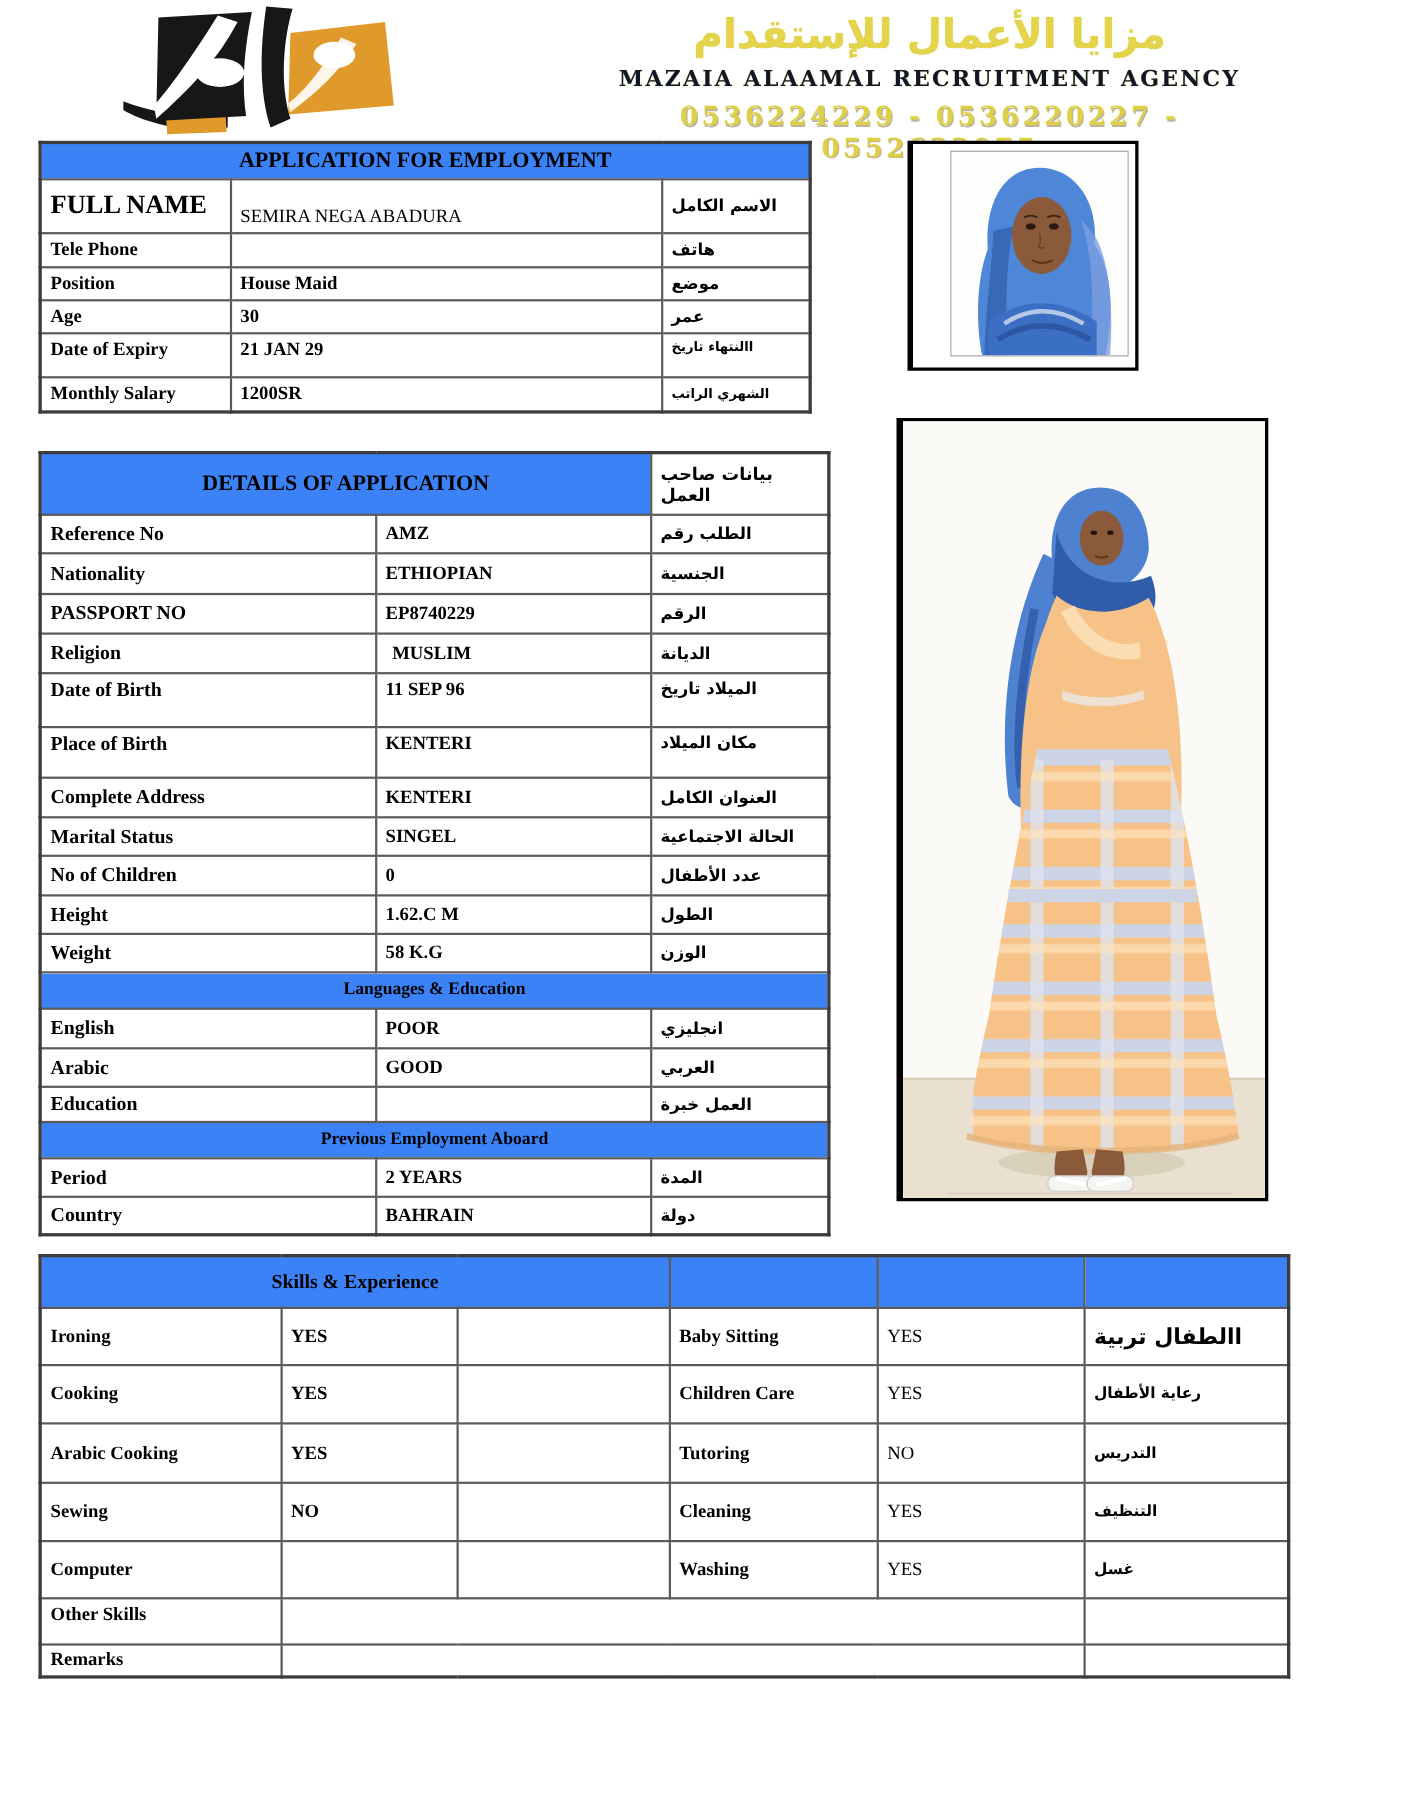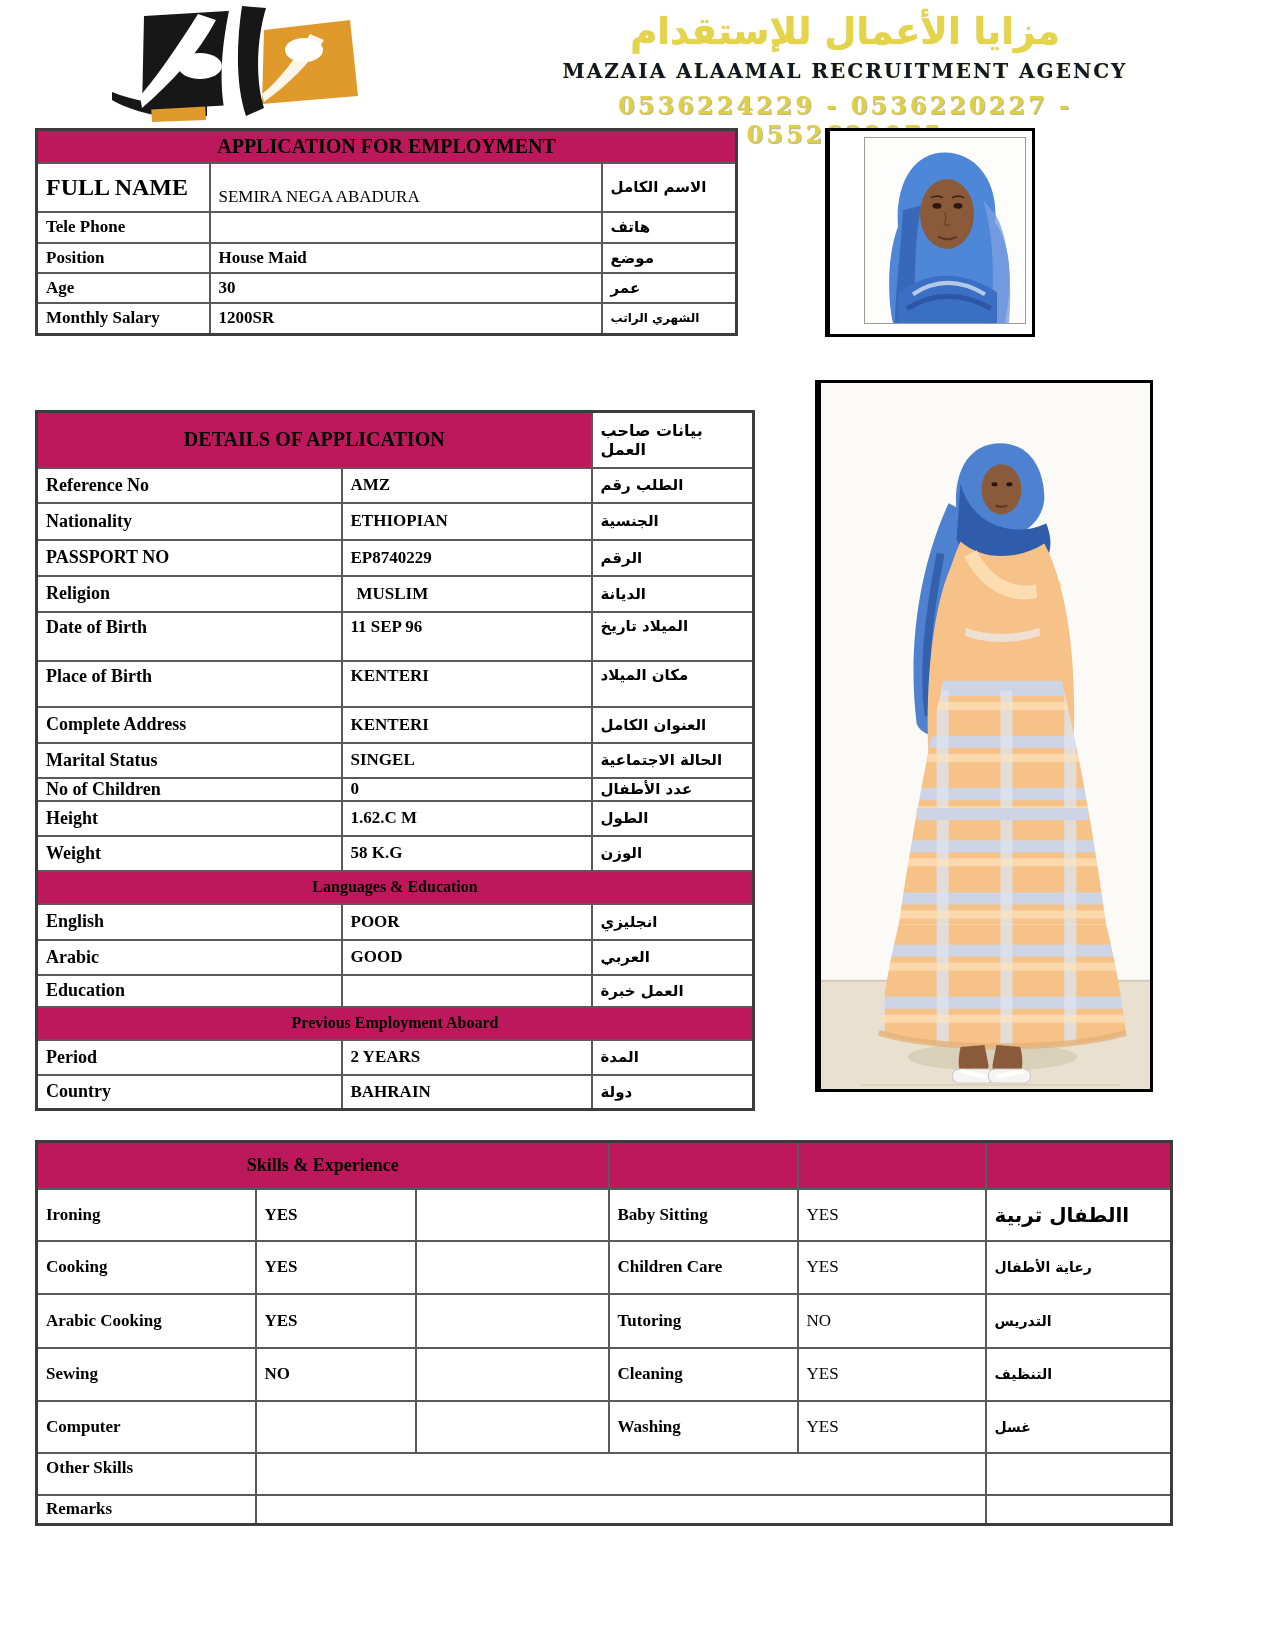--- a/index.html
+++ b/index.html
@@ -22,21 +22,21 @@
   }
   .agency-ph{
     font-family:"DejaVu Serif","Liberation Serif",serif;
     font-size:24px;font-weight:bold;color:#ded045;letter-spacing:3px;margin-top:8px;
     text-shadow:1px 1px 0 #bdb4a0;
   }
   
   table.doc{border-collapse:collapse;table-layout:fixed;position:absolute;background:#fff;}
   table.doc{border:3px solid #3c3c3c;}
   table.doc td{border:2px solid #5a5a5a;padding:0 8px;vertical-align:middle;overflow:hidden;}
-  .yellow{background:#be185d;}
+  .yellow{background:#3b82f6;}
   .ttl{font-size:20px;font-weight:bold;text-align:center;}
   .band{font-size:16px;font-weight:bold;text-align:center;}
   .lbl{font-size:17px;font-weight:bold;text-align:left;}
   .lbl-big{font-size:24px;font-weight:bold;}
   .lbl2{font-size:18px;font-weight:bold;}
   .val{font-size:17px;font-weight:bold;margin-top:44px;}
   .val-reg{font-size:17px;font-weight:normal;margin-left:16px;}
   .ar{font-family:"DejaVu Sans","Liberation Sans",sans-serif;
       font-size:15px;font-weight:bold;text-align:left;direction:rtl;}
   .ar-sm{font-size:12px;padding-right:20px !important;}
@@ -112,20 +112,25 @@
     <tr style="height:30px">
       <td class="lbl">Position</td>
       <td class="val">House Maid</td>
       <td class="ar">موضع</td>
     </tr>
     <tr style="height:30px">
       <td class="lbl">Age</td>
       <td class="val">30</td>
       <td class="ar">عمر</td>
     </tr>
+    <tr style="height:40px">
+      <td class="lbl va-top">Date of Expiry</td>
+      <td class="val va-top">21 JAN 29</td>
+      <td class="ar ar-sm va-top">االنتهاء تاريخ</td>
+    </tr>
     <tr style="height:32px">
       <td class="lbl">Monthly Salary</td>
       <td class="val">1200SR</td>
       <td class="ar ar-sm">الشهري الراتب</td>
     </tr>
   </tbody>
     </table>
 
   <div class="photo-card" id="portrait">
     <div class="inner">
@@ -195,21 +200,21 @@
     <tr style="height:36px">
       <td class="lbl lbl2">Complete Address</td>
       <td class="val">KENTERI</td>
       <td class="ar">العنوان الكامل</td>
     </tr>
     <tr style="height:35px">
       <td class="lbl lbl2">Marital Status</td>
       <td class="val">SINGEL</td>
       <td class="ar">الحالة الاجتماعية</td>
     </tr>
-    <tr style="height:23px">
+    <tr style="height:36px">
       <td class="lbl lbl2">No of Children</td>
       <td class="val">0</td>
       <td class="ar">عدد الأطفال</td>
     </tr>
     <tr style="height:35px">
       <td class="lbl lbl2">Height</td>
       <td class="val">1.62.C M</td>
       <td class="ar">الطول</td>
     </tr>
     <tr style="height:35px">

